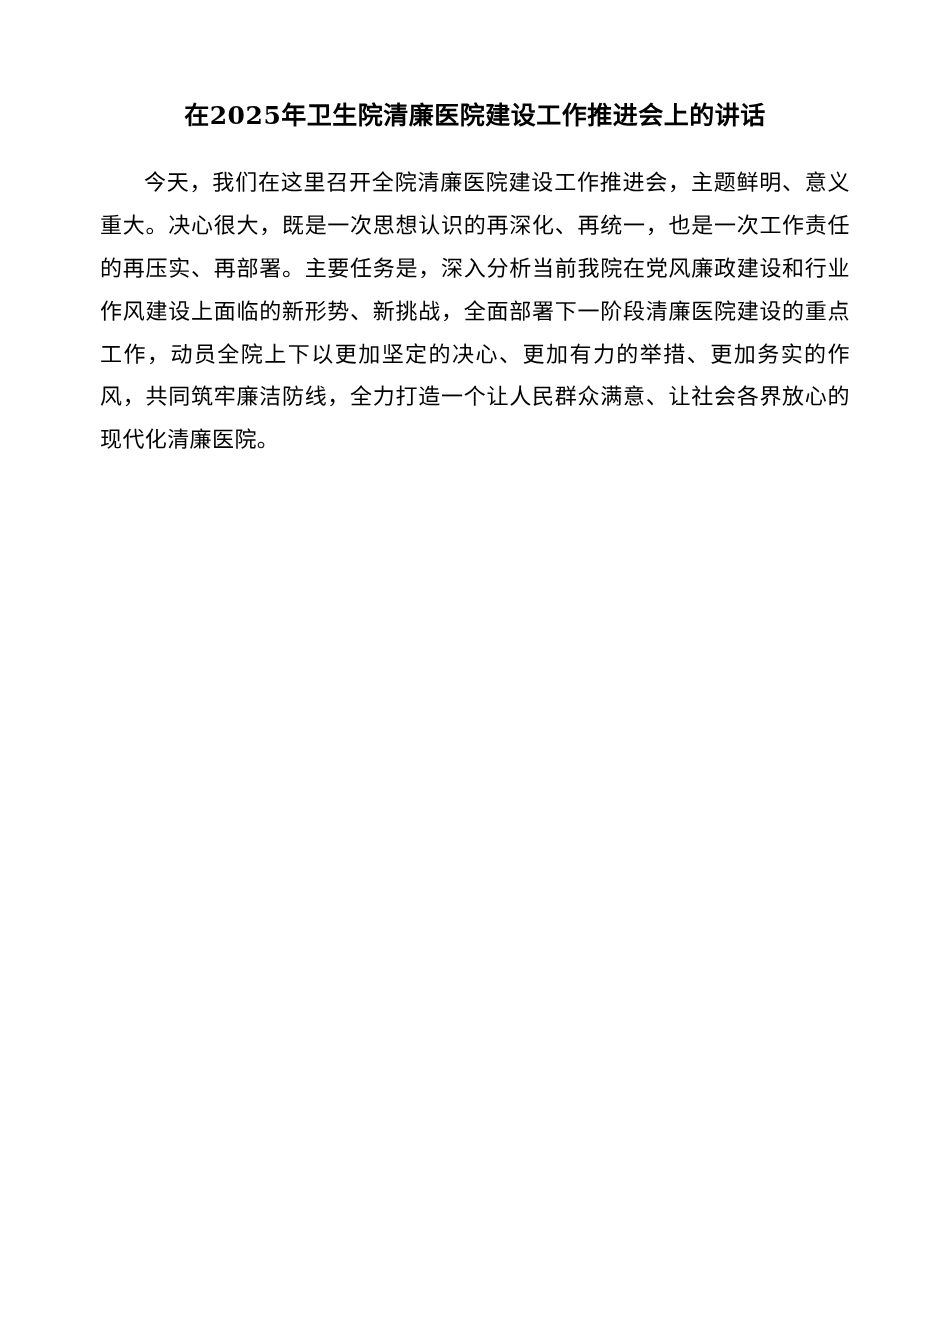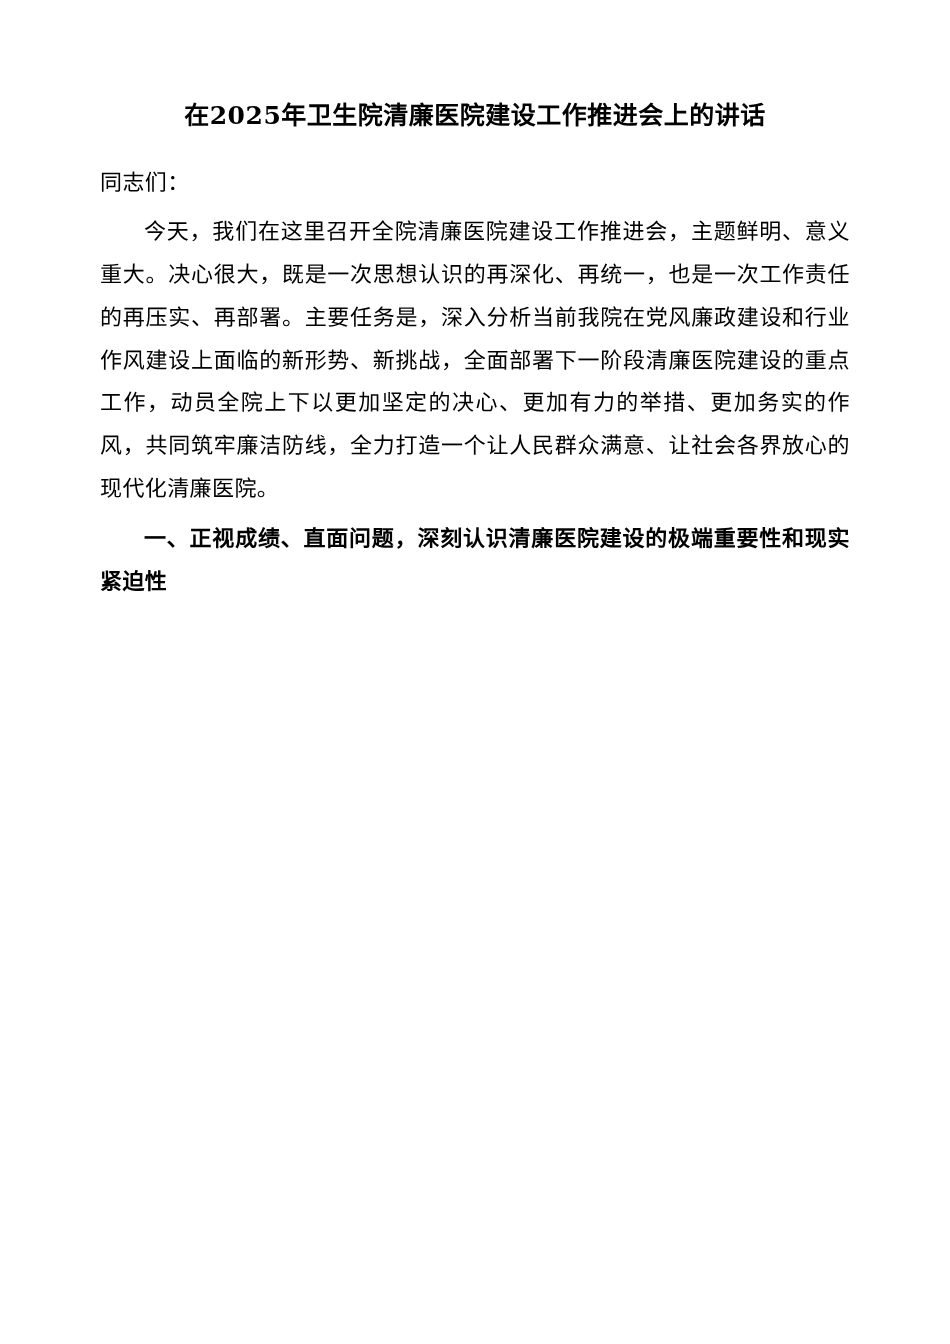--- a/index.html
+++ b/index.html
@@ -57,21 +57,19 @@
     letter-spacing: 0.4px;
   }
 </style>
 </head>
 <body>
 
 <div class="page">
 
   <h1 class="doc-title">在2025年卫生院清廉医院建设工作推进会上的讲话</h1>
 
-  <p class="salutation">同志们：</p>
 
   <p class="body-para">今天，我们在这里召开全院清廉医院建设工作推进会，主题鲜明、意义重大。决心很大，既是一次思想认识的再深化、再统一，也是一次工作责任的再压实、再部署。主要任务是，深入分析当前我院在党风廉政建设和行业作风建设上面临的新形势、新挑战，全面部署下一阶段清廉医院建设的重点工作，动员全院上下以更加坚定的决心、更加有力的举措、更加务实的作风，共同筑牢廉洁防线，全力打造一个让人民群众满意、让社会各界放心的现代化清廉医院。</p>
 
 
-  <p class="heading-para">一、正视成绩、直面问题，深刻认识清廉医院建设的极端重要性和现实紧迫性</p>
 
 
 </div>
 
 </body></html>

